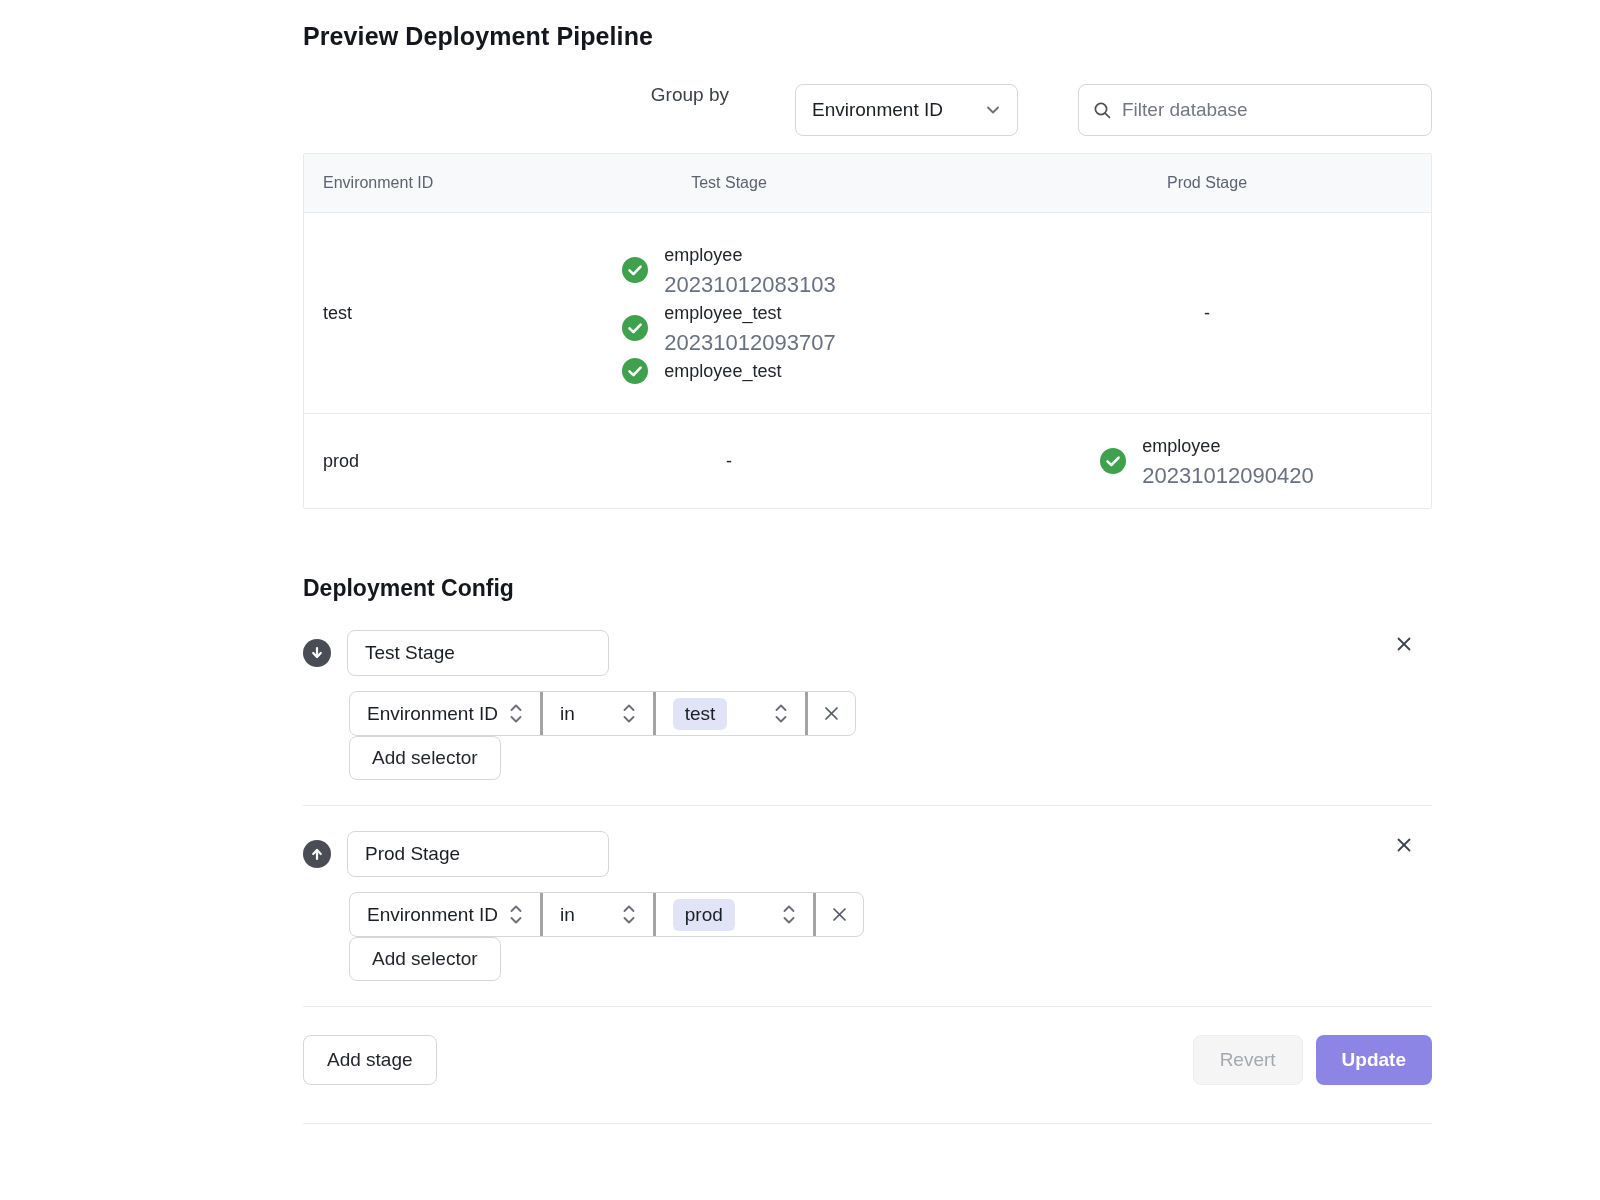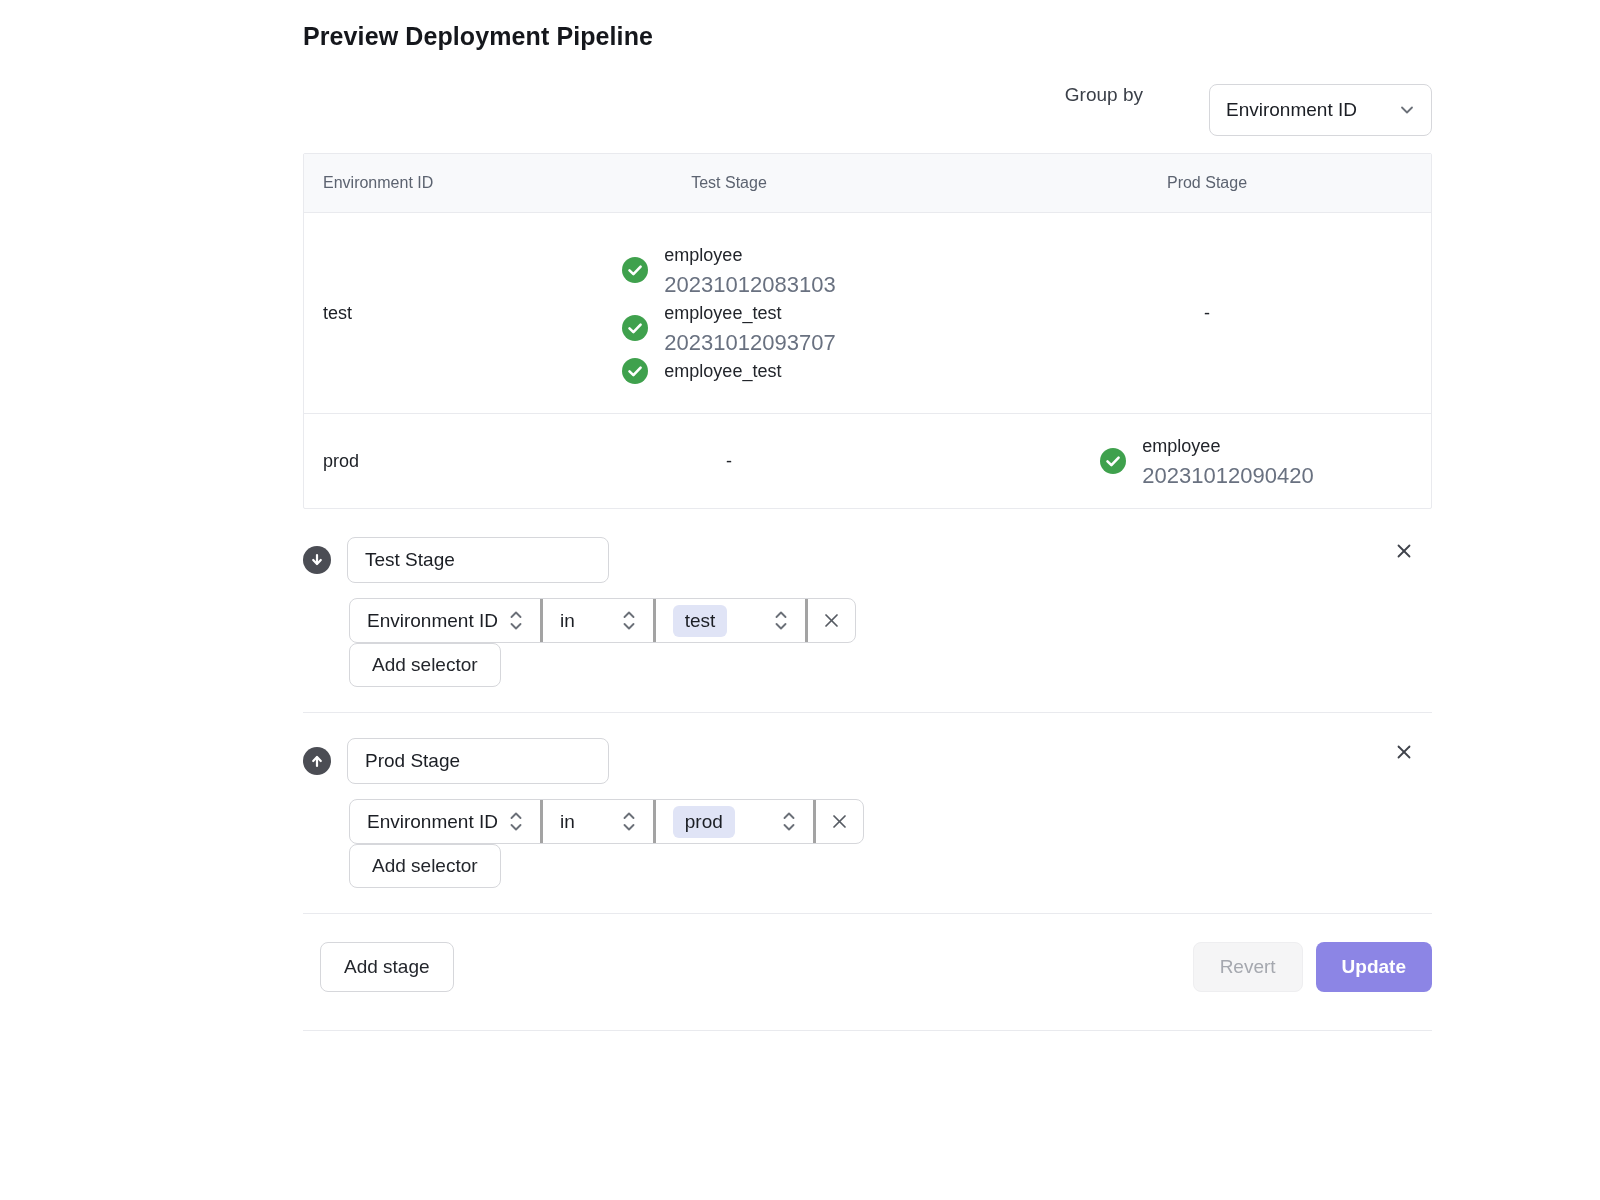--- a/index.html
+++ b/index.html
@@ -63,21 +63,21 @@
   .seg.remove { padding:0 14px; }
   .tag { background:var(--tag_bg,#e0e4f6); border-radius:6px; padding:5px 12px;
     font-size:19px; color:#1b1e24; }
   .add-selector { margin-left:46px; height:44px; padding:0 22px;
     border:1px solid #d6d7db; border-radius:8px; background:#fff; font-size:19px;
     color:#23262c; cursor:pointer; font-family:"Liberation Sans", sans-serif; }
   .h-divider { border:none; border-top:1px solid #e9eaee; margin-top:25px; }
   .stage-block.second { margin-top:25px; }
 
   
-  .footer { margin-top:28px; display:flex; align-items:flex-start;margin-left:17px; }
+  .footer { margin-top:28px; display:flex; align-items:flex-start; }
   .add-stage { height:50px; padding:0 23px; border:1px solid #d6d7db; border-radius:8px;
     background:#fff; font-size:19px; color:#23262c; cursor:pointer;
     font-family:"Liberation Sans", sans-serif; }
   .footer-right { margin-left:auto; display:flex; gap:13px; }
   .revert { height:50px; padding:8px 26px; border:1px solid #eeeef0; border-radius:8px;
     background:#f5f5f6; font-size:19px; color:#a5a8af; cursor:default;
     font-family:"Liberation Sans", sans-serif; }
   .update { height:50px; padding:0 26px; border:none; border-radius:8px;
     background:var(--accent,#8c85e5); font-size:19px; color:#fff; font-weight:600;
     cursor:pointer; font-family:"Liberation Sans", sans-serif; }
@@ -94,20 +94,29 @@
 
   <div class="toolbar">
     <span class="group-by-label">Group by</span>
     <div class="select-box">
       <span>Environment ID</span>
       <span>
         <svg width="16" height="16" viewBox="0 0 16 16">
             <polyline points="3,5.5 8,10.5 13,5.5" fill="none" stroke="#6b7078" stroke-width="1.8" stroke-linecap="round" stroke-linejoin="round"></polyline>
           </svg>
       </span>
+    </div>
+    <div class="filter-box">
+      <span>
+        <svg width="19" height="19" viewBox="0 0 19 19">
+            <circle cx="8" cy="8" r="5.6" fill="none" stroke="#4b4f57" stroke-width="1.7"></circle>
+            <line x1="12.3" y1="12.3" x2="16.5" y2="16.5" stroke="#4b4f57" stroke-width="1.7" stroke-linecap="round"></line>
+          </svg>
+      </span>
+      <input type="text" placeholder="Filter database" style="">
     </div>
   </div>
 
   <div class="table">
     <div class="t-head">
       <div class="th left">Environment ID</div>
       <div class="th center">Test Stage</div>
       <div class="th center">Prod Stage</div>
     </div>
 
@@ -174,20 +183,21 @@
             <div class="deploy-text">
               <span class="deploy-name">employee</span>
               <span class="deploy-version">20231012090420</span>
             </div>
           </div>
         </div>
       </div>
     </div>
   </div>
 
+  <div class="section-title">Deployment Config</div>
 
   <div class="stage-block">
     <div class="stage-head">
       <span class="dir-circle">
         <svg width="16" height="16" viewBox="0 0 16 16">
             <line x1="8" y1="3" x2="8" y2="11.5" stroke="#ffffff" stroke-width="2.2" stroke-linecap="round"></line>
             <polyline points="4.2,8 8,12 11.8,8" fill="none" stroke="#ffffff" stroke-width="2.2" stroke-linecap="round" stroke-linejoin="round"></polyline>
           </svg>
       </span>
       <input class="stage-input" value="Test Stage" style="">

